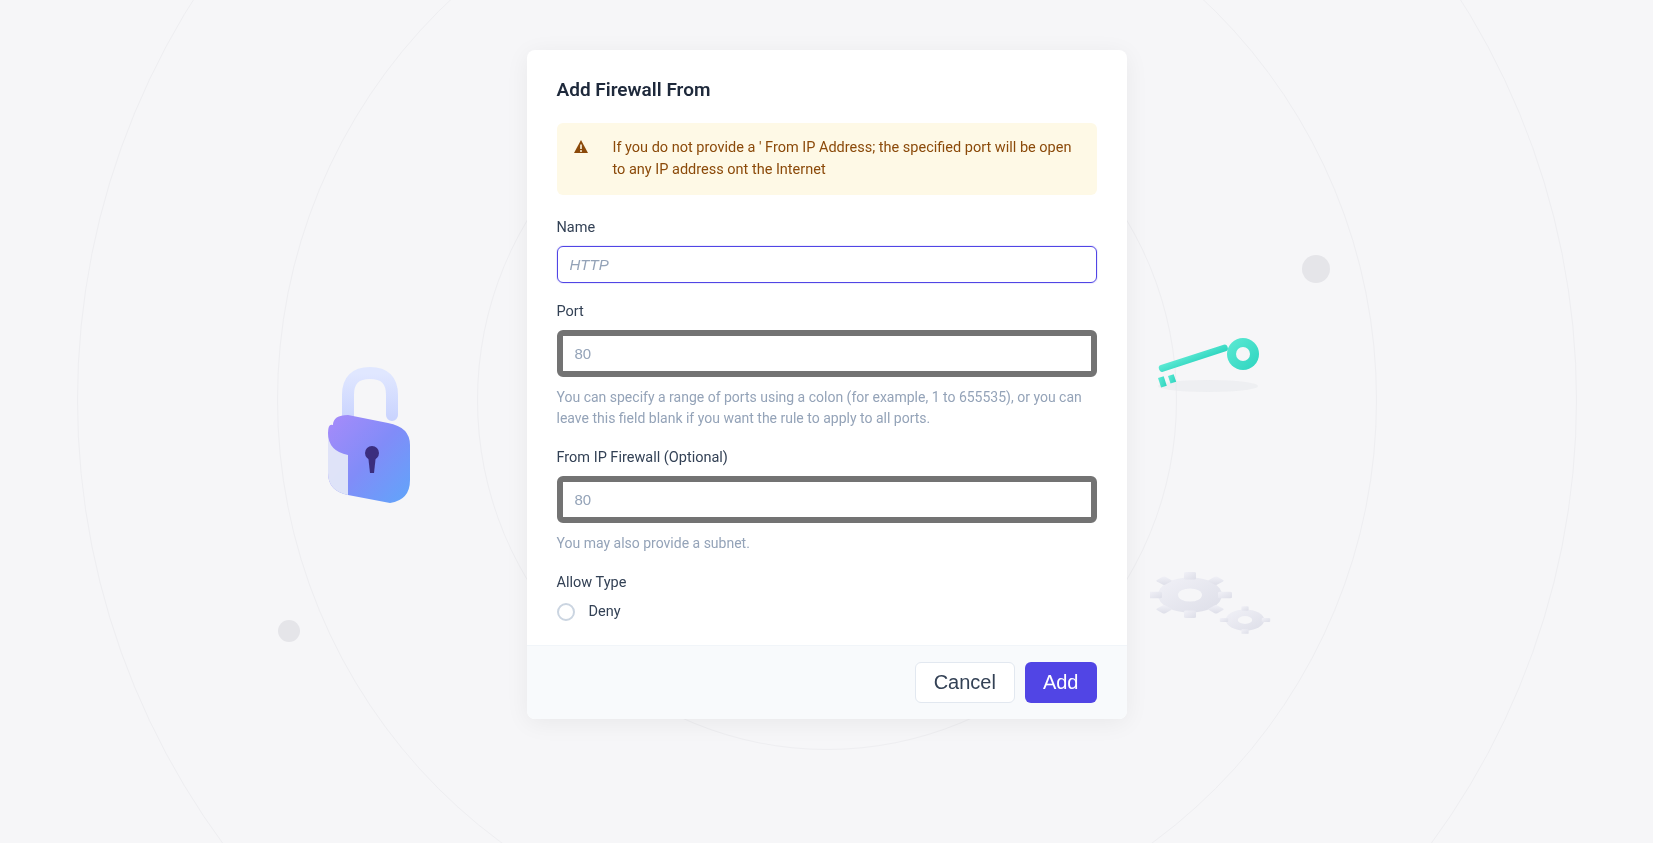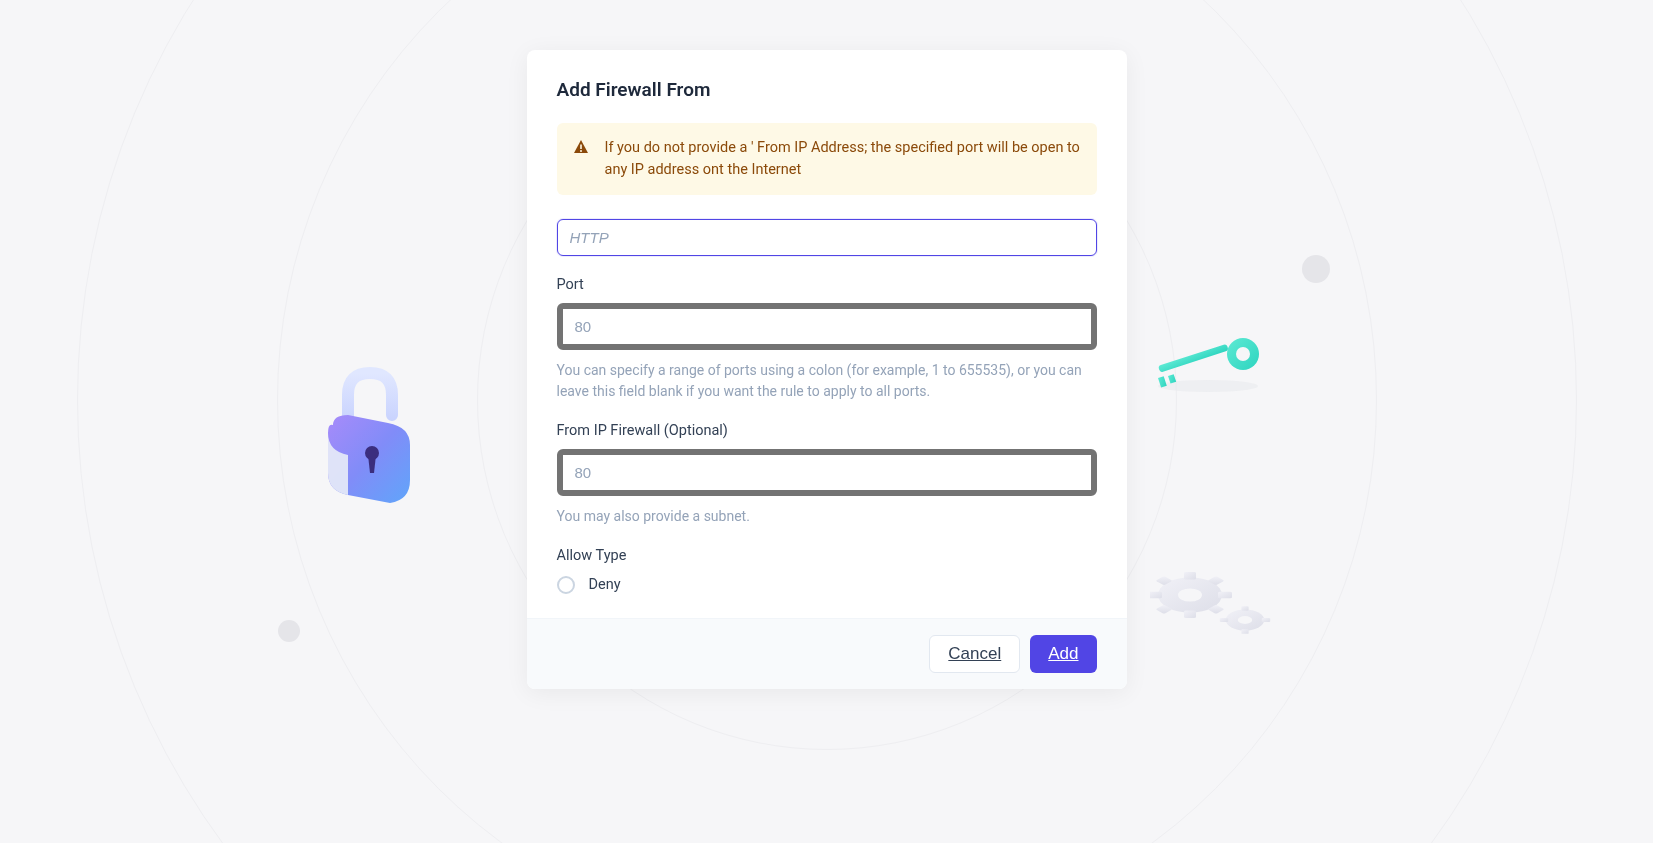--- a/index.html
+++ b/index.html
@@ -96,21 +96,21 @@
       font-size: 19px;
       font-weight: 600;
       color: #1e293b;
       margin-bottom: 22px;
     }
     .alert {
       background: #fef9e6;
       border-radius: 6px;
       padding: 14px 16px;
       display: flex;
-      gap: 16px;
+      gap: 24px;
       margin-bottom: 24px;
     }
     .alert-icon {
       flex-shrink: 0;
       width: 16px;
       height: 16px;
       margin-top: 2px;
     }
     .alert-text {
       font-size: 14.5px;
@@ -181,26 +181,25 @@
     .modal-footer {
       background: #f8fafc;
       border-top: 1px solid #f1f5f9;
       padding: 16px 30px;
       display: flex;
       justify-content: flex-end;
       gap: 10px;
     }
     .btn {
       padding: 8px 18px;
-      font-size: 17px;
+      font-size: 20px;
       font-weight: 500;
       border-radius: 6px;
       cursor: pointer;
       border: none;
-      text-decoration: underline;
     }
     .btn-cancel {
       background: #fff;
       color: #334155;
       border: 1px solid #e2e8f0;
     }
     .btn-add {
       background: #5145e5;
       color: #fff;
     }
@@ -299,20 +298,21 @@
         <svg viewBox="0 0 16 16" fill="#8b4a0a">
           <path d="M8 1 L15 14 L1 14 Z"></path>
           <rect x="7.2" y="5.5" width="1.6" height="4.5" fill="#fef9e6"></rect>
           <circle cx="8" cy="12" r="1" fill="#fef9e6"></circle>
         </svg>
       </span>
       <div class="alert-text">If you do not provide a ' From IP Address; the specified port will be open to any IP address ont the Internet</div>
     </div>
 
     <div class="form-group">
+      <label class="form-label">Name</label>
       <input type="text" class="form-input focused" placeholder="HTTP" style="">
     </div>
 
     <div class="form-group">
       <label class="form-label">Port</label>
       <input type="text" class="form-input" placeholder="80" style="">
       <div class="help-text">You can specify a range of ports using a colon (for example, 1 to 655535), or you can leave this field blank if you want the rule to apply to all ports.</div>
     </div>
 
     <div class="form-group">

